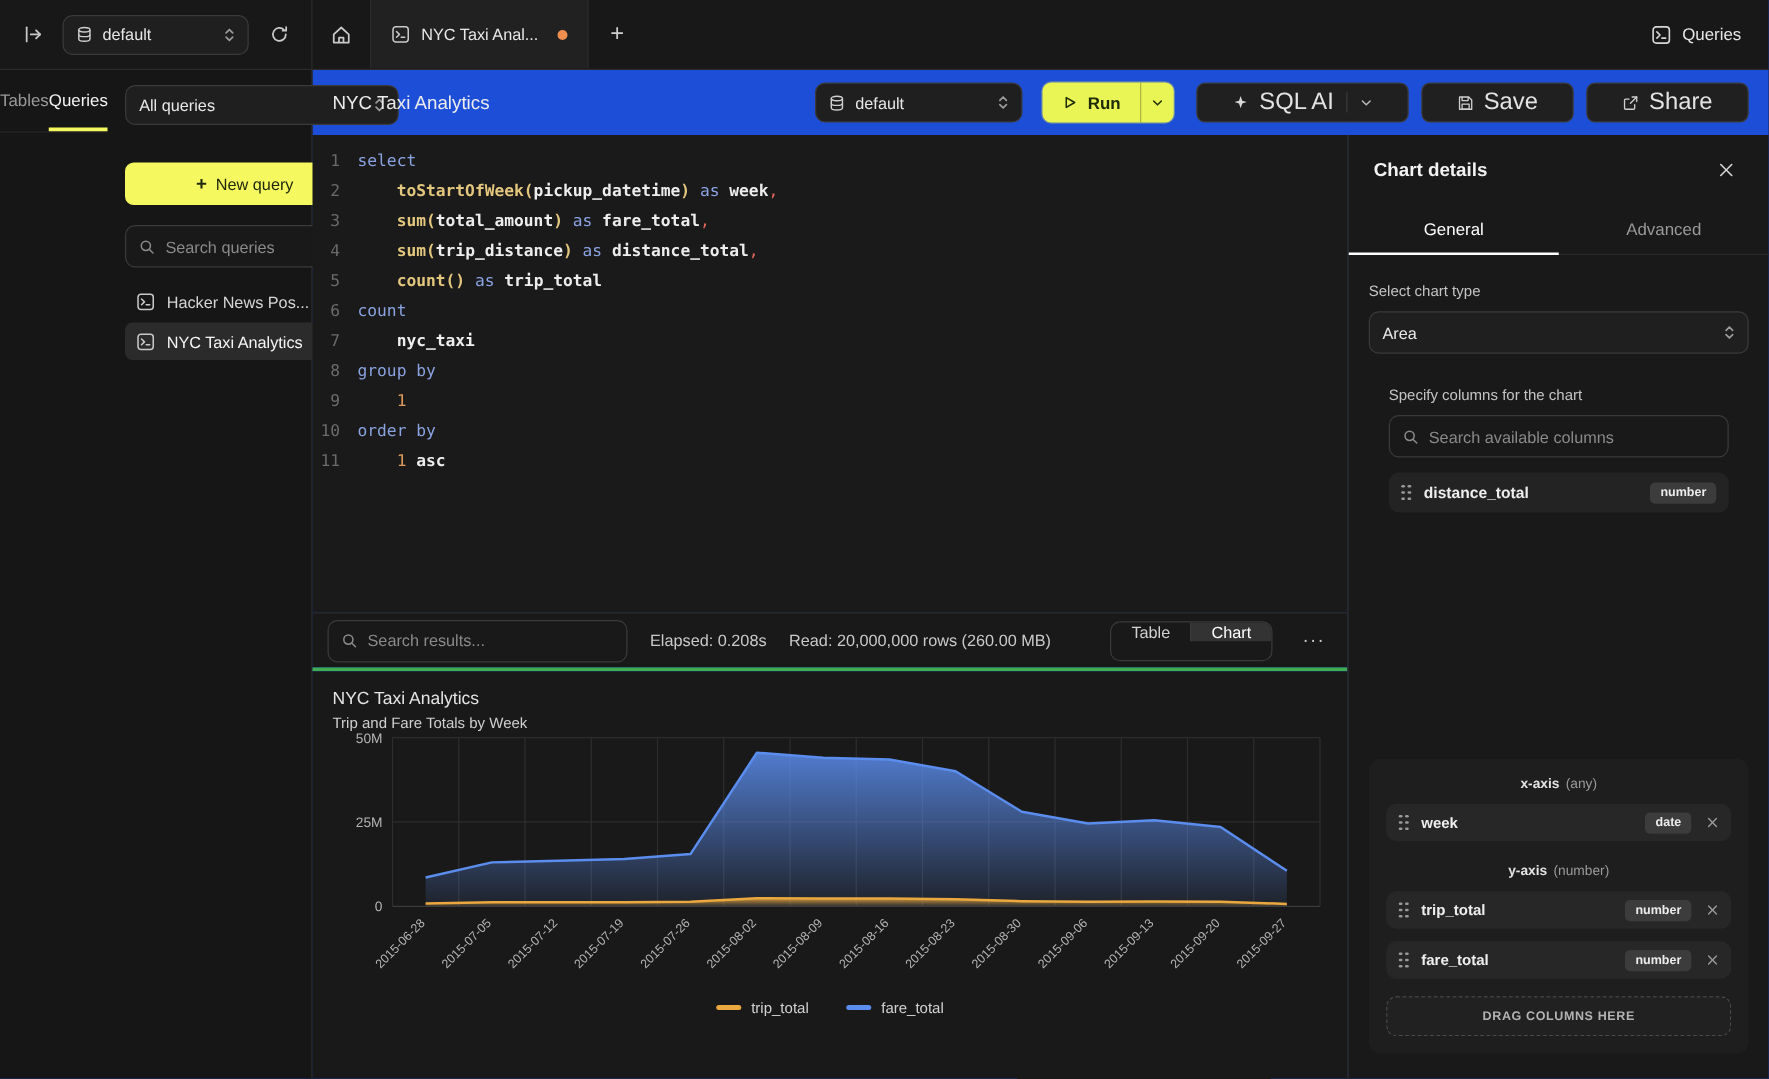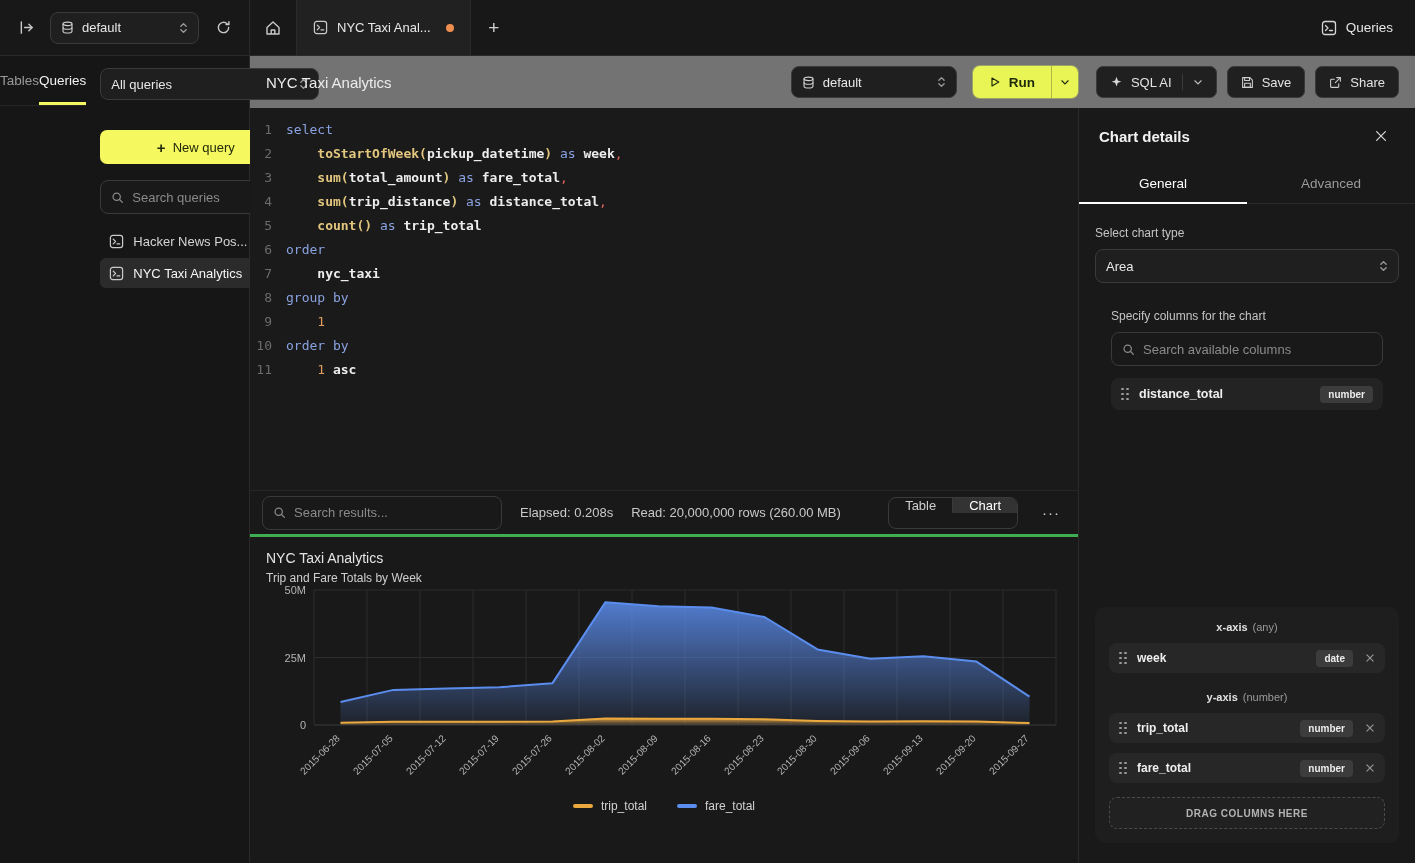--- a/index.html
+++ b/index.html
@@ -1,18 +1,18 @@
 <!DOCTYPE html>
 <html style="--yellow: #f5f95f; --green: #3fae53; --dot: #ef8e4e;"><head>
 <meta charset="utf-8">
 <style>
   *{box-sizing:border-box;margin:0;padding:0}
   html,body{width:1415px;height:863px;overflow:hidden}
   body{background:#101010;font-family:"Liberation Sans",sans-serif;color:#d6d6d6;font-size:13px}
-  .app{width:1415px;height:863px;display:flex;flex-direction:column;background:#737373}
+  .app{width:1415px;height:863px;display:flex;flex-direction:column;background:#1d4ed8}
 
   
   .topbar{flex:0 0 56px;display:flex;align-items:stretch;background:#181818;border-bottom:1px solid #2a2a2a}
   .tb-left{width:250px;flex:0 0 250px;display:flex;align-items:center;gap:10px;padding:0 12px;border-right:1px solid #2a2a2a}
   .icon-btn{background:none;border:none;color:#c9c9c9;cursor:pointer;display:flex;align-items:center;justify-content:center;width:28px;height:28px;border-radius:6px}
   .pill{display:flex;align-items:center;gap:8px;background:#1f1f1f;border:1px solid #3a3a3a;border-radius:8px;height:32px;padding:0 10px;color:#e8e8e8;cursor:pointer}
   .pill .grow{flex:1;text-align:left}
   .tb-db{flex:1}
   .tb-tabs{display:flex;align-items:stretch;flex:1}
   .tb-home{width:46px;display:flex;align-items:center;justify-content:center;background:none;border:none;cursor:pointer}
@@ -47,21 +47,21 @@
 
   
   .workspace{flex:1;display:flex;flex-direction:column;min-width:0}
   .query-header{flex:0 0 52px;display:flex;align-items:center;padding:0 16px;gap:10px}
   .qh-title{font-size:15px;color:#ececec;margin-right:auto}
   .qh-db{width:166px}
   .btn-run{height:32px;display:flex;align-items:stretch;background:#e9f455;border:none;border-radius:7px;overflow:hidden;cursor:pointer;padding:0;margin-left:6px;box-shadow:0 0 0 1px rgba(233,244,85,.35)}
   .btn-run .main-seg{display:flex;align-items:center;gap:8px;padding:0 16px;color:#1d2b08;font-weight:bold;font-size:13.5px}
   .btn-run .div{width:1px;background:rgba(0,0,0,.25)}
   .btn-run .chev-seg{width:26px;display:flex;align-items:center;justify-content:center;color:#1d2b08}
-  .btn-dark{height:32px;display:flex;align-items:center;gap:8px;background:#202020;border:1px solid #3a3a3a;border-radius:7px;color:#e3e3e3;font-size:13px;padding:0 13px;cursor:pointer}
+  .btn-dark{height:32px;display:flex;align-items:center;gap:8px;background:#202020;border:1px solid #3a3a3a;border-radius:7px;color:#e3e3e3;font-size:19px;padding:0 28px;cursor:pointer}
   .btn-dark.sqlai{margin-left:8px}
   .btn-dark .inner-div{width:1px;height:16px;background:#3a3a3a;margin:0 2px}
 
   .workspace-body{flex:1;display:flex;min-height:0}
   .main{width:828px;flex:0 0 828px;display:flex;flex-direction:column;min-width:0}
 
   
   .editor{flex:0 0 382px;background:#1a1a1a;padding-top:10px;overflow:hidden;cursor:text}
   .code-line{display:flex;line-height:24px;font-family:"DejaVu Sans Mono",monospace;font-size:13px}
   .ln{width:36px;flex:0 0 36px;text-align:right;padding-right:14px;color:#6b6b6b;user-select:none}
@@ -312,21 +312,21 @@
               <div class="code-line">
                 <span class="ln">4</span>
                 <span class="code"><span class="tk-sp">    </span><span class="tk-fn">sum(</span><span class="tk-id">trip_distance</span><span class="tk-fn">)</span><span class="tk-sp"> </span><span class="tk-kw">as</span><span class="tk-sp"> </span><span class="tk-id">distance_total</span><span class="tk-pun">,</span></span>
               </div>
               <div class="code-line">
                 <span class="ln">5</span>
                 <span class="code"><span class="tk-sp">    </span><span class="tk-fn">count()</span><span class="tk-sp"> </span><span class="tk-kw">as</span><span class="tk-sp"> </span><span class="tk-id">trip_total</span></span>
               </div>
               <div class="code-line">
                 <span class="ln">6</span>
-                <span class="code"><span class="tk-kw">order</span></span>
+                <span class="code"><span class="tk-kw">count</span></span>
               </div>
               <div class="code-line">
                 <span class="ln">7</span>
                 <span class="code"><span class="tk-sp">    </span><span class="tk-id">nyc_taxi</span></span>
               </div>
               <div class="code-line">
                 <span class="ln">8</span>
                 <span class="code"><span class="tk-kw">group by</span></span>
               </div>
               <div class="code-line">

